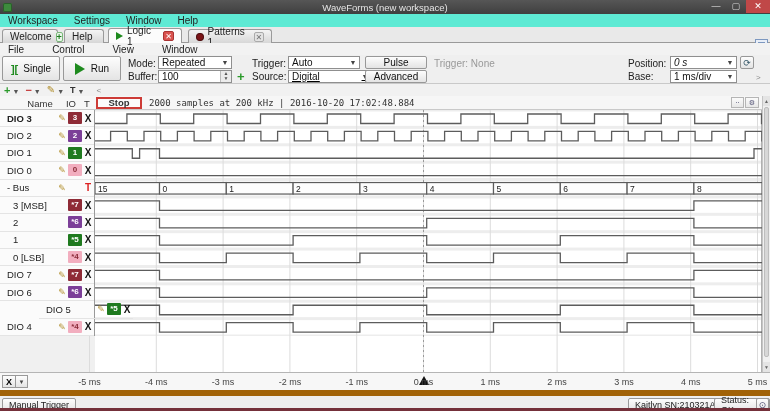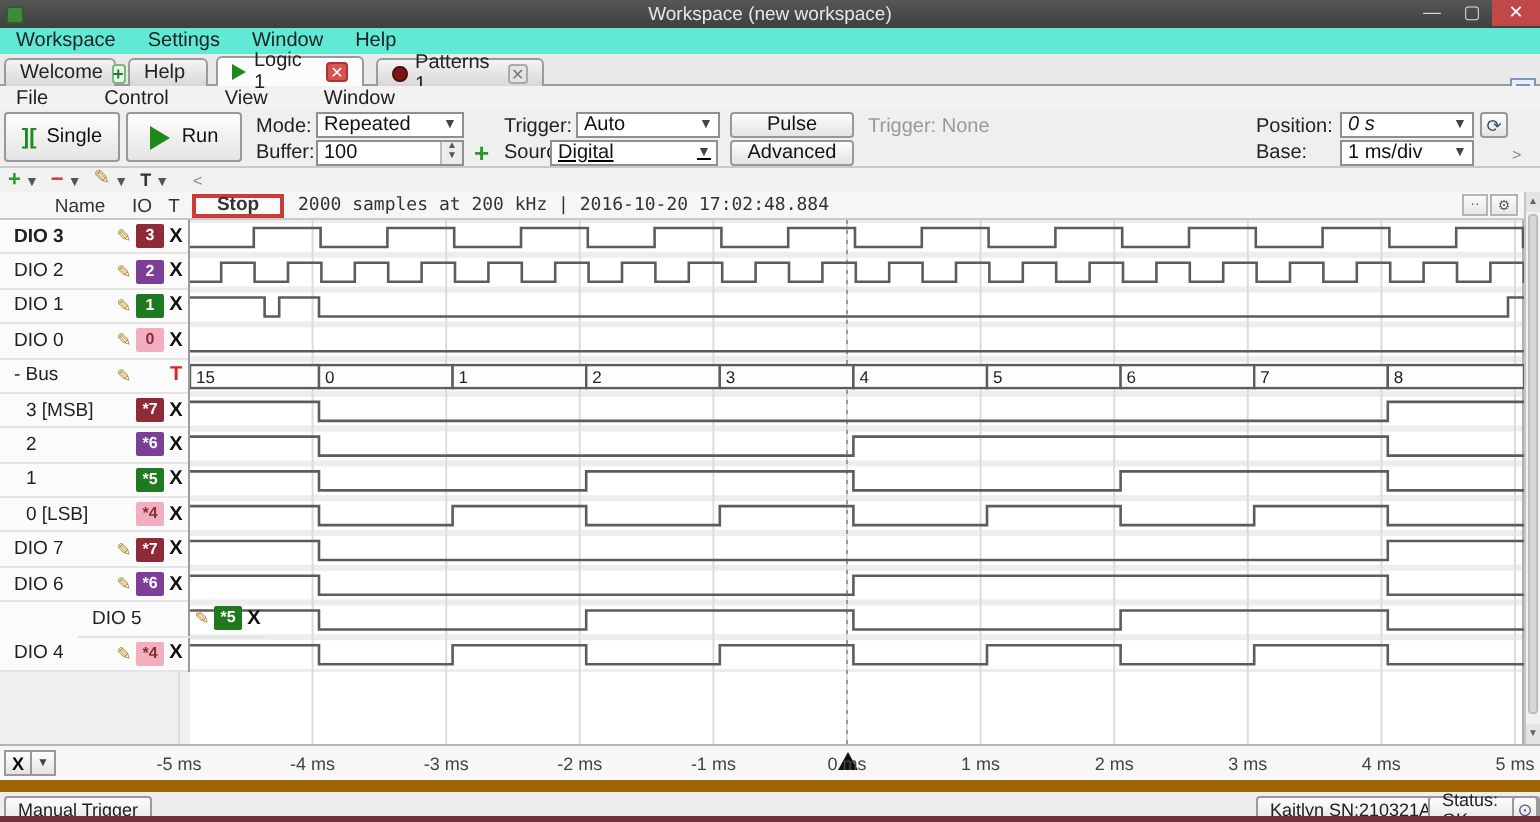--- a/index.html
+++ b/index.html
@@ -70,21 +70,21 @@
   .bottomline{position:absolute;left:0;top:408px;width:770px;height:3px;background:#74303a;}
   .chev{font-size:8px;color:#888;}
 </style>
 </head>
 <body>
 
 <div class="win">
 
   <div class="titlebar">
     <span class="app-icon"></span>
-    <span class="title">Workspace  (new workspace)</span>
+    <span class="title">WaveForms  (new workspace)</span>
     <span class="winbtns">
       <span class="wbtn">—</span>
       <span class="wbtn">▢</span>
       <span class="wbtn close">✕</span>
     </span>
   </div>
 
   <div class="menubar">
       <span>Workspace</span>
       <span>Settings</span>
@@ -147,21 +147,21 @@
         </span>
     </div>
     <span class="abs" style="left:237px;top:14px;color:#2a9a2a;font-weight:bold;font-size:13px;">+</span>
 
     <span class="tlabel abs" style="left:252px;top:3px;">Trigger:</span>
     <div class="combo abs" style="left:288px;top:1px;width:72px;height:13px;">
       <span class="val">Auto</span>
       <span class="arr">▼</span>
     </div>
     <span class="tlabel abs" style="left:252px;top:16px;">Source:</span>
-    <div class="combo abs" style="left:275px;top:14.5px;width:84px;height:13px;text-decoration:underline;">
+    <div class="combo abs" style="left:288px;top:14.5px;width:84px;height:13px;text-decoration:underline;">
       <span class="val">Digital</span>
       <span class="arr">▼</span>
     </div>
 
     <div class="btn abs" style="left:365px;top:1px;width:62px;height:13px;">Pulse</div>
     <div class="btn abs" style="left:365px;top:14.5px;width:62px;height:13px;">Advanced</div>
 
     <span class="tlabel abs" style="left:434px;top:3px;color:#999;">Trigger: None</span>
 
     <span class="tlabel abs" style="left:628px;top:3px;">Position:</span>

